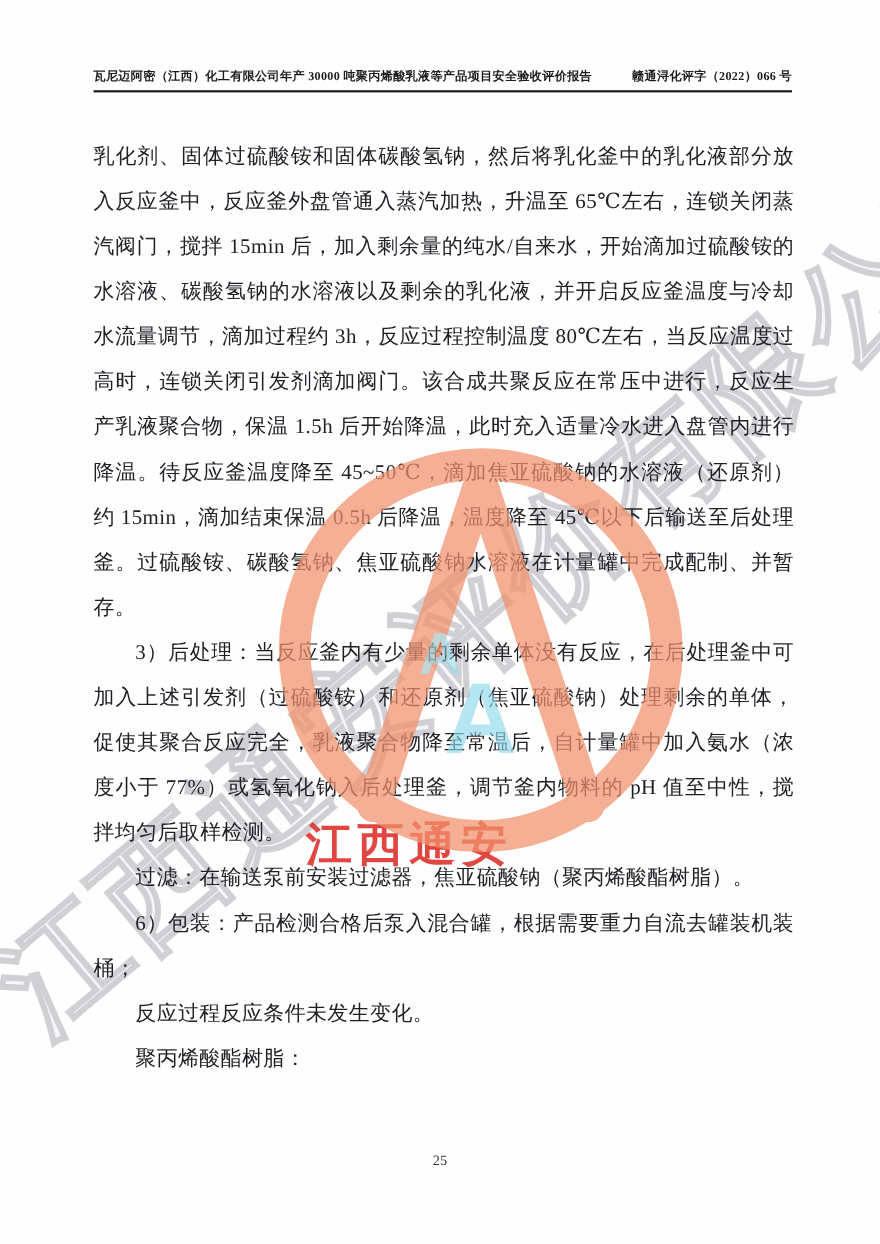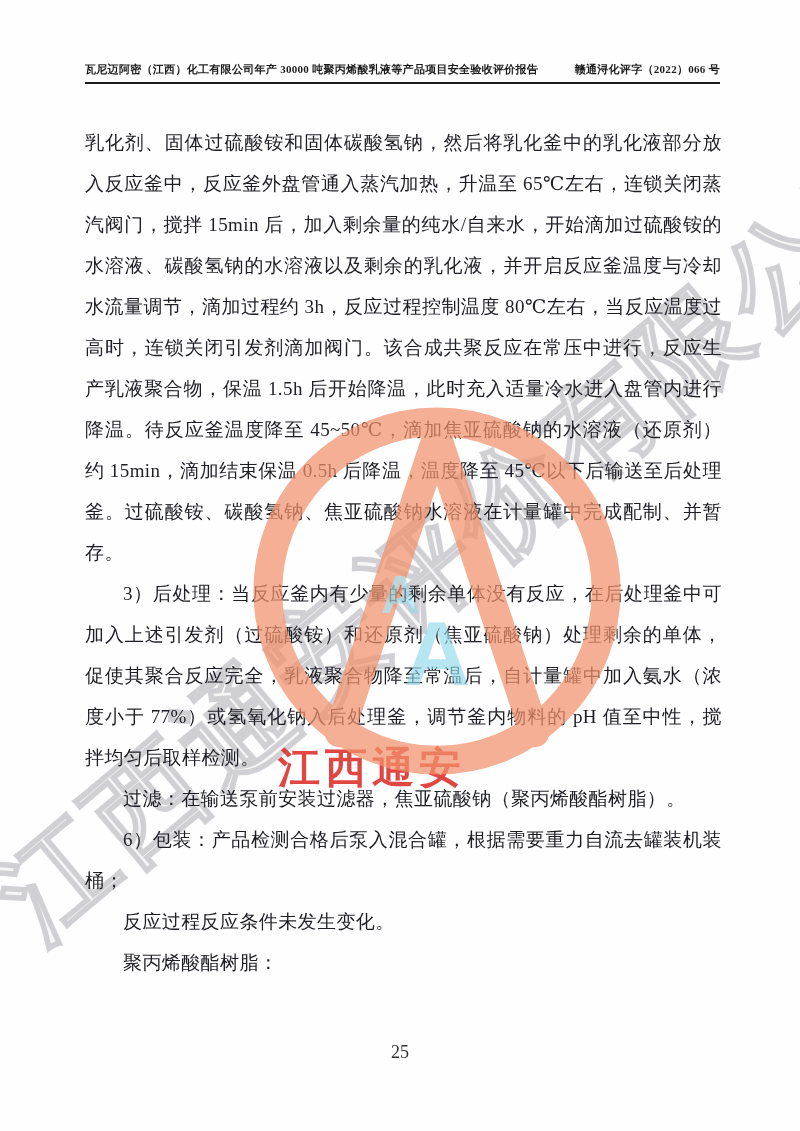--- a/index.html
+++ b/index.html
@@ -47,21 +47,21 @@
     color:rgba(220,46,40,.88);
     z-index:1;pointer-events:none;white-space:nowrap;
   }
   .wm-logo{
     position:absolute;left:238px;top:386px;width:398px;height:418px;
     z-index:3;opacity:.72;pointer-events:none;
   }
   
   .page-number{
     position:absolute;left:0;right:0;bottom:68px;
-    text-align:center;font-size:18px;color:#333;
+    text-align:center;font-size:13px;color:#333;
     z-index:2;
   }
 </style>
 </head>
 <body>
 
 <div class="page">
 
   <div class="wm-diagonal">江西通安评价有限公司</div>
 

